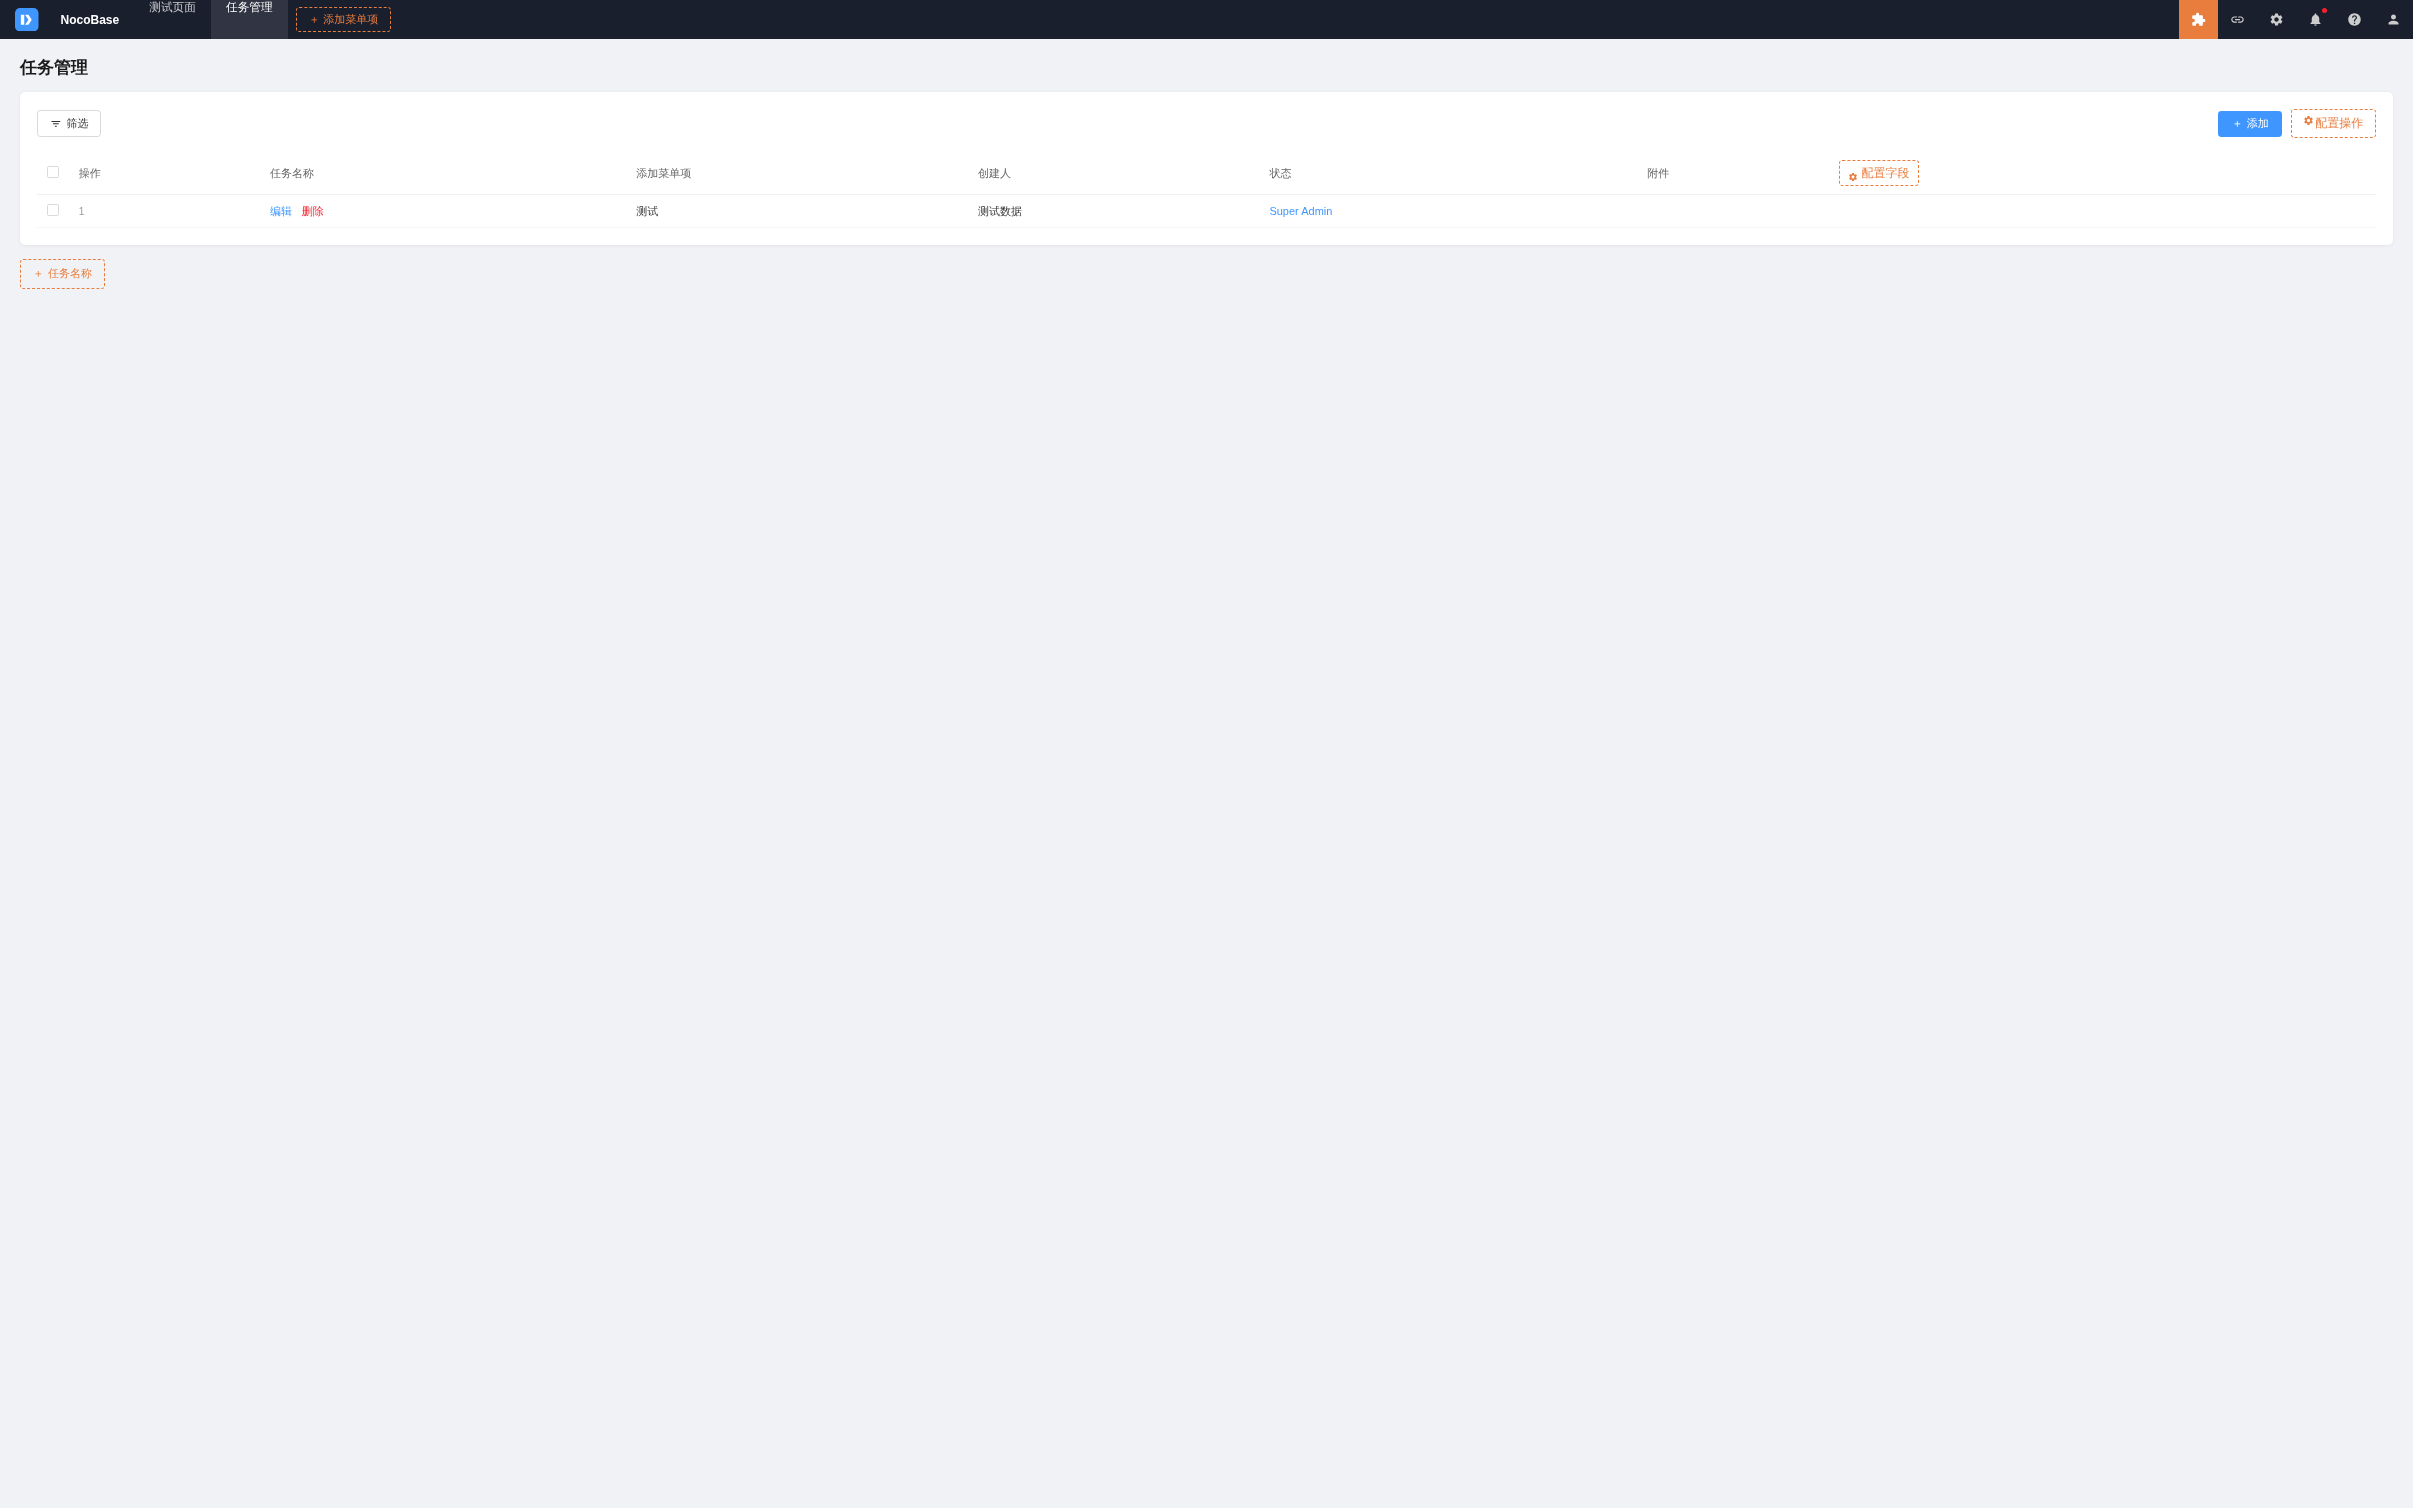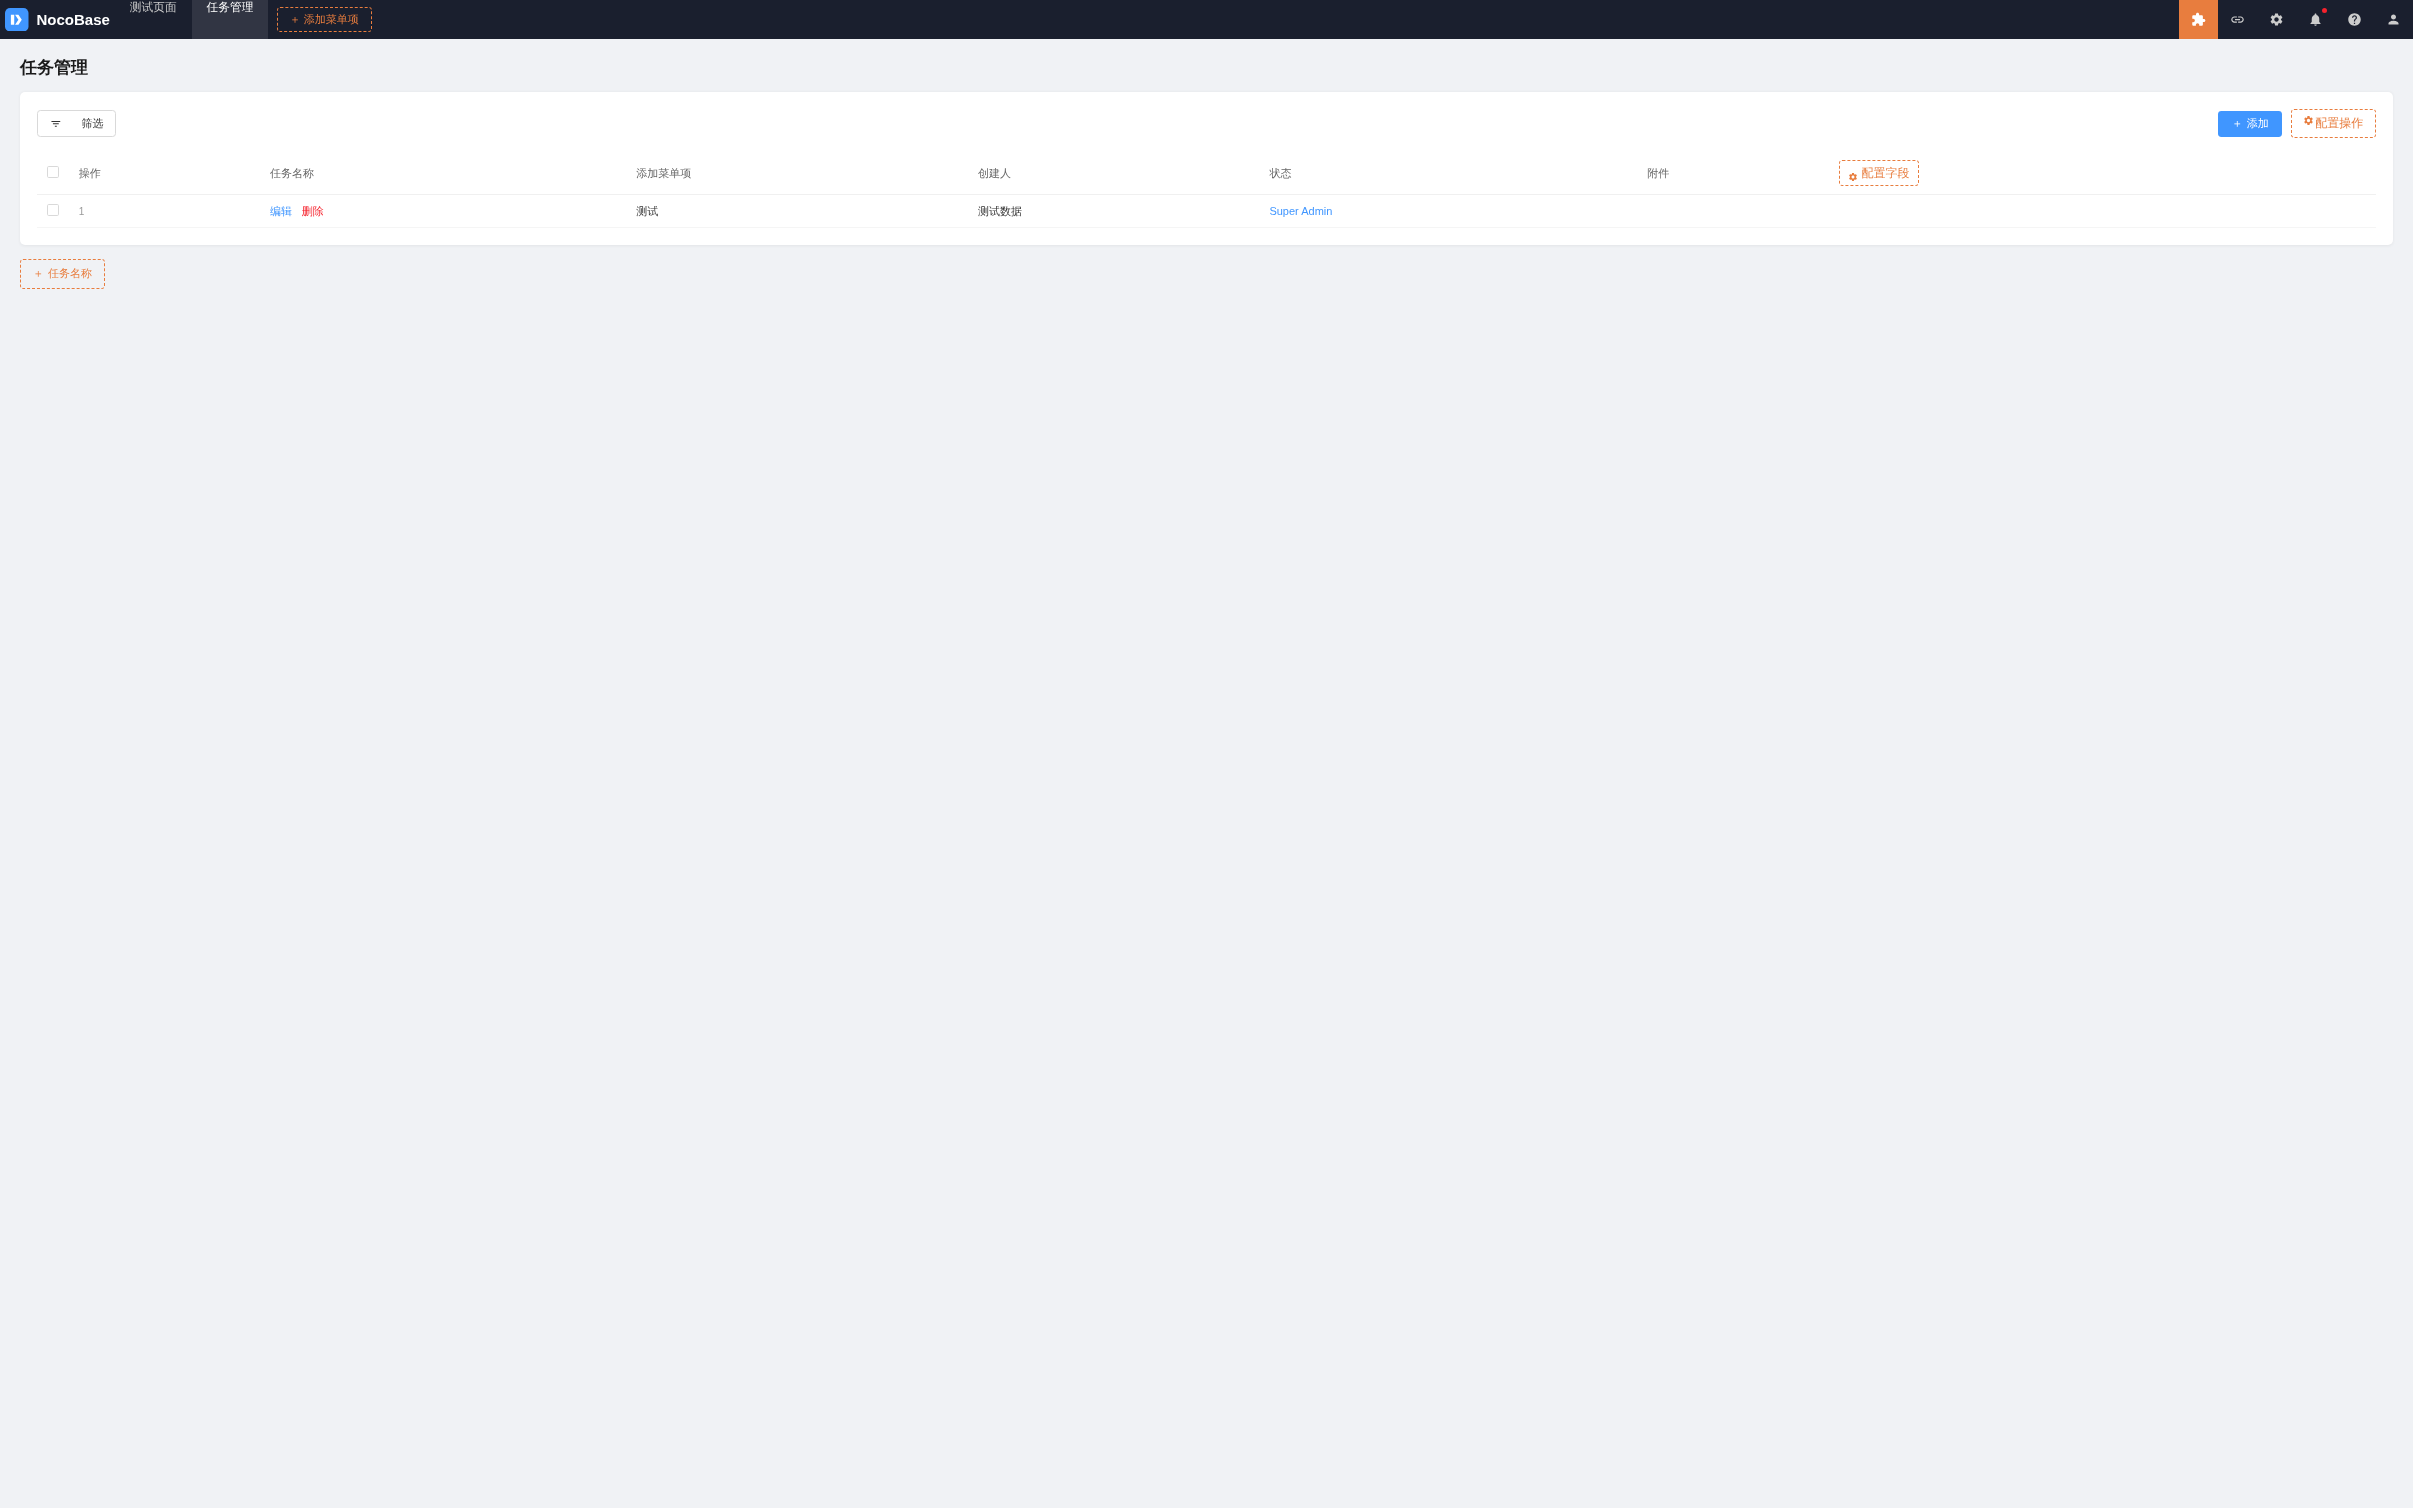--- a/index.html
+++ b/index.html
@@ -19,25 +19,25 @@
       background: #1a1f2e;
       height: 39px;
       display: flex;
       align-items: center;
       padding: 0 0 0 0;
       position: relative;
     }
     .navbar-logo {
       display: flex;
       align-items: center;
-      padding: 0 5px;
-      gap: 8px;
+      padding: 0 15px;
+      gap: 22px;
       color: #fff;
       font-weight: bold;
-      font-size: 15px;
+      font-size: 12px;
       min-width: 109px;
     }
     .logo-icon {
       width: 23.5px;
       height: 23.5px;
     }
     .navbar-tabs {
       display: flex;
       align-items: center;
       flex: 1;
@@ -123,21 +123,21 @@
     
     .toolbar {
       display: flex;
       align-items: center;
       margin-bottom: 13.4px;
       gap: 6.7px;
     }
     .filter-btn {
       display: flex;
       align-items: center;
-      gap: 20px;
+      gap: 5px;
       padding: 5px 11.7px;
       border: 0.8px solid #d9d9d9;
       border-radius: 3.4px;
       background: #fff;
       color: #333;
       cursor: pointer;
       font-size: 11px;
     }
     .toolbar-right {
       margin-left: auto;

